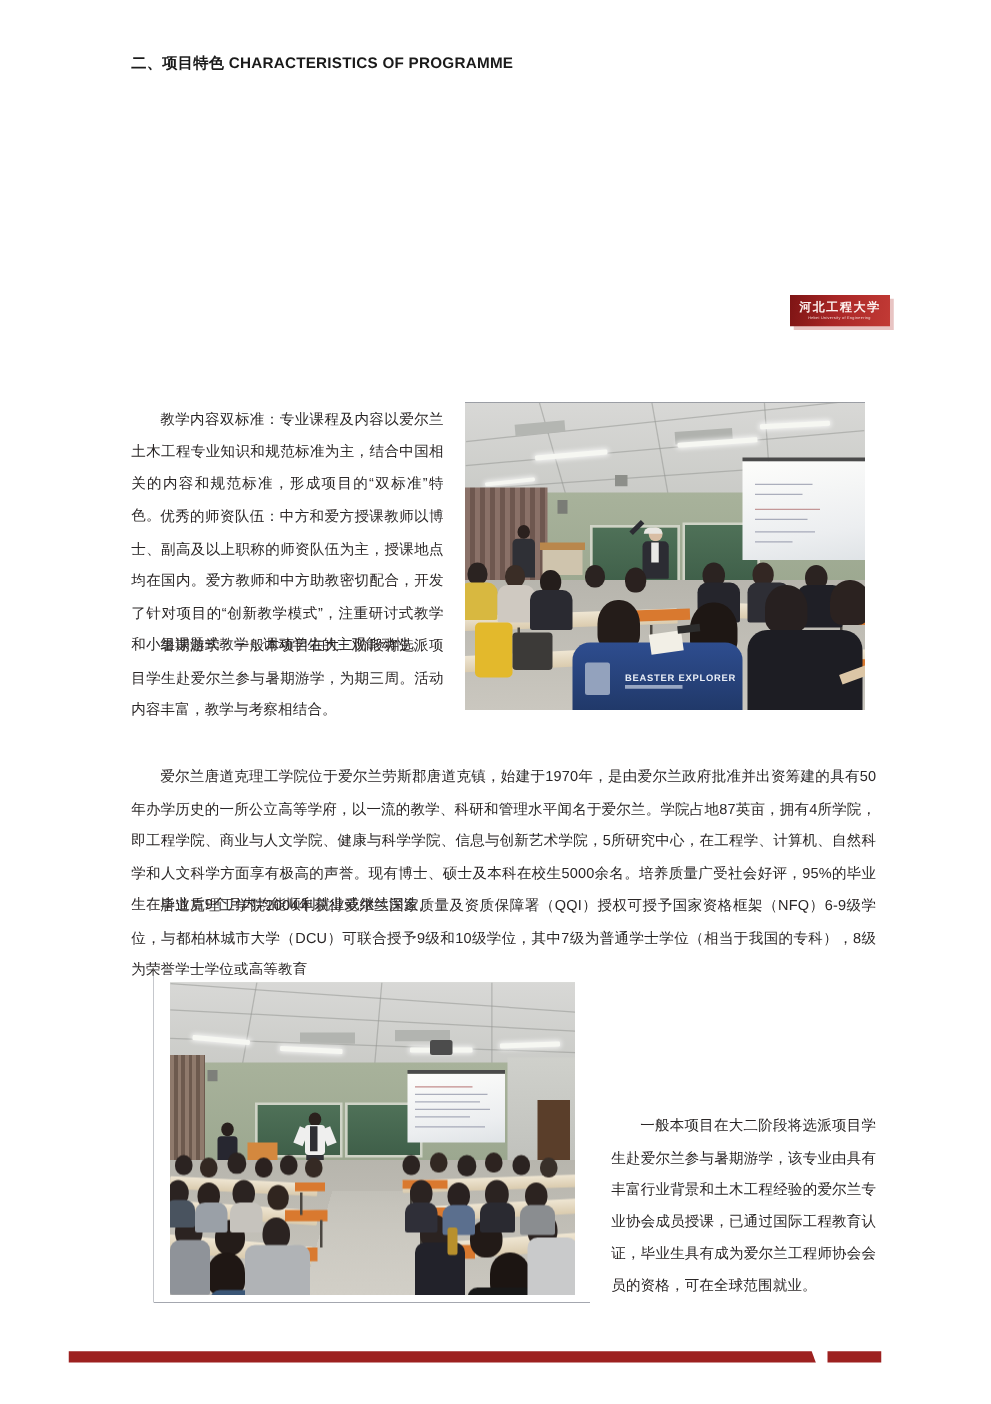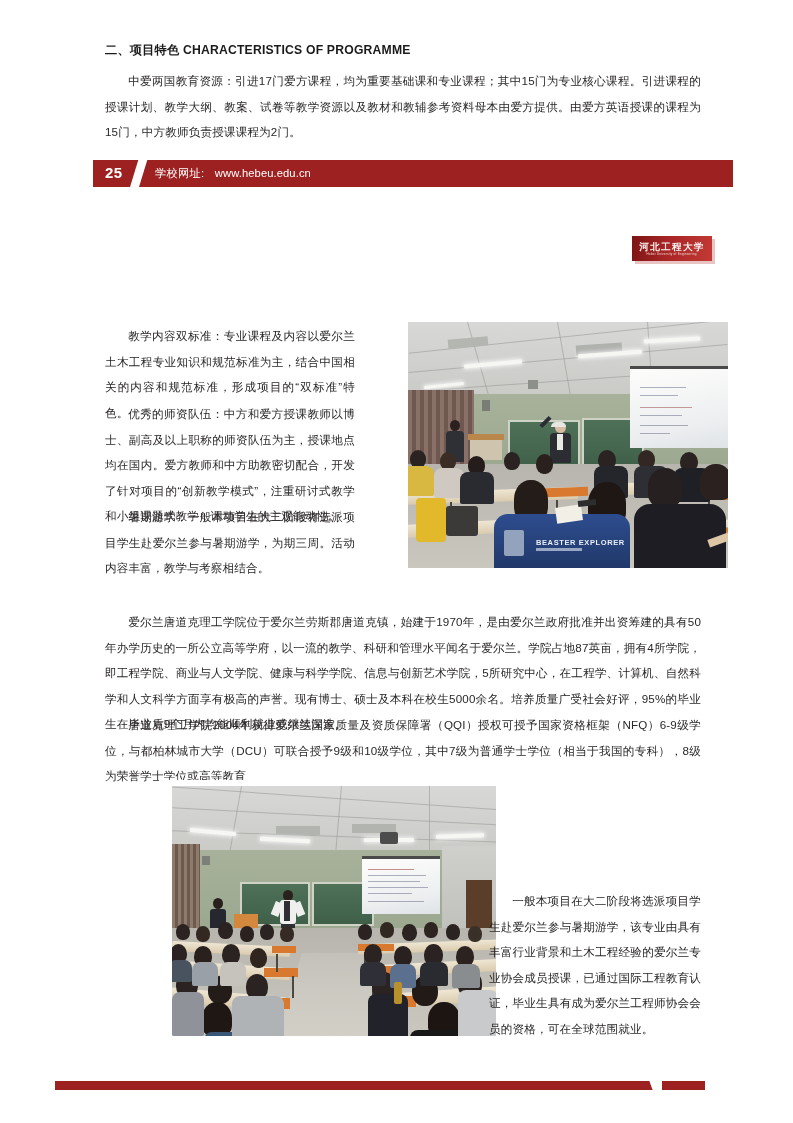--- a/index.html
+++ b/index.html
@@ -119,21 +119,20 @@
     line-height: 5px;
     white-space: nowrap;
     transform: scale(0.98);
   }
 
   
   .photo {
     position: absolute;
     overflow: hidden;
     background: #0f172a;
-    margin-left: 36px;
   }
   .photo-inner {
     position: absolute;
     left: 0; top: 0; right: 0; bottom: 0;
   }
 
   
   .ceiling {
     position: absolute;
     left: 0; top: 0; width: 100%;
@@ -245,30 +244,21 @@
     transform: skewX(-20deg);
   }
 </style>
 </head>
 <body>
 
 <div class="page">
 
   <div class="section-heading" style="left:105px; top:42px;">二、项目特色 CHARACTERISTICS OF PROGRAMME</div>
 
-  <div class="para" style="left:105px; top:68px; width:596px;">中爱两国教育资源：引进17门爱方课程，均为重要基础课和专业课程；其中15门为专业核心课程。引进课程的授课计划、教学大纲、教案、试卷等教学资源以及教材和教辅参考资料母本由爱方提供。由爱方英语授课的课程为15门，中方教师负责授课课程为2门。</div>
-
-  <div class="ribbon">
-    <span class="ribbon-num">25</span>
-    <span class="ribbon-slash"></span>
-    <span class="ribbon-text">
-      <span>学校网址:</span>
-      <span class="ribbon-url">www.hebeu.edu.cn</span>
-    </span>
-  </div>
+
 
   <div class="logo">
     <div class="logo-cn">河北工程大学</div>
     <div class="logo-en">Hebei University of Engineering</div>
   </div>
 
   <div class="photo" style="left:372px; top:322px; width:320px; height:246px;">
     <div class="photo-inner">
 
       <div class="ceiling" style="height:80px;"></div>

